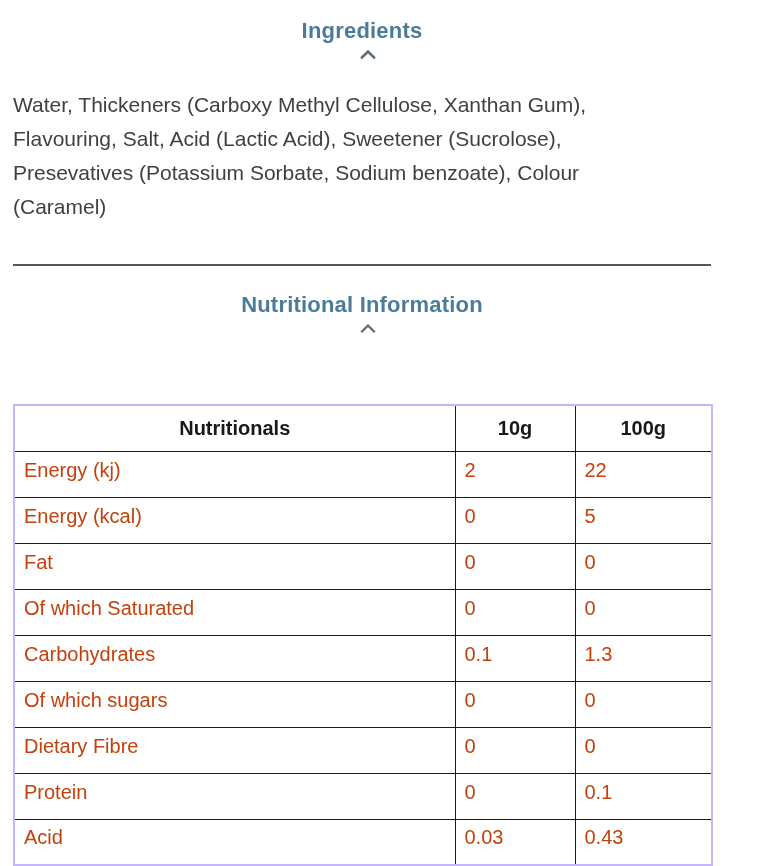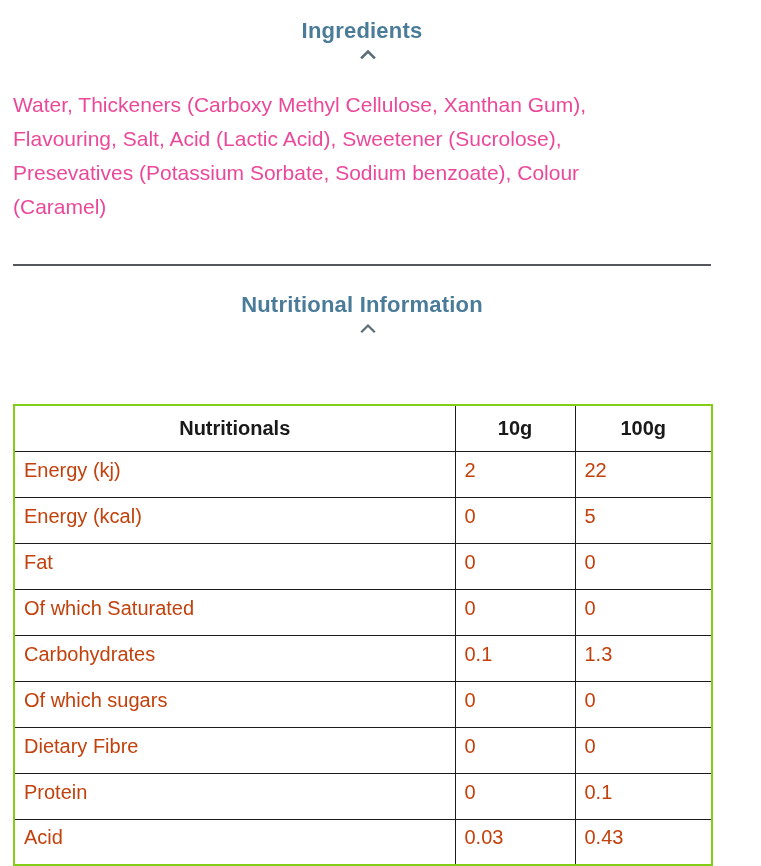--- a/index.html
+++ b/index.html
@@ -37,35 +37,35 @@
     height: 16px;
     margin-right: -12px;
   }
   .chevron svg { display: block; }
   .ingredients-text {
     margin-top: 26px;
     max-width: 648px;
     font-size: 21px;
     line-height: 34px;
     font-weight: 400;
-    color: #ec4899;
+    color: #404040;
   }
   .divider {
     border: none;
     border-top: 2px solid #55575c;
     margin-top: 40px;
     width: 698px;
   }
   .section-2 { margin-top: 24px; }
   table.nutrition {
     margin-top: 68px;
     border-collapse: collapse;
     table-layout: fixed;
     width: 698px;
-    border: 2px solid #84cc16;
+    border: 2px solid #c4b5fd;
     padding-left: 48px;
   }
   table.nutrition th,
   table.nutrition td {
     border: 1.5px solid #1c1c1c;
   }
   table.nutrition th {
     height: 46px;
     font-size: 20px;
     font-weight: 700;

